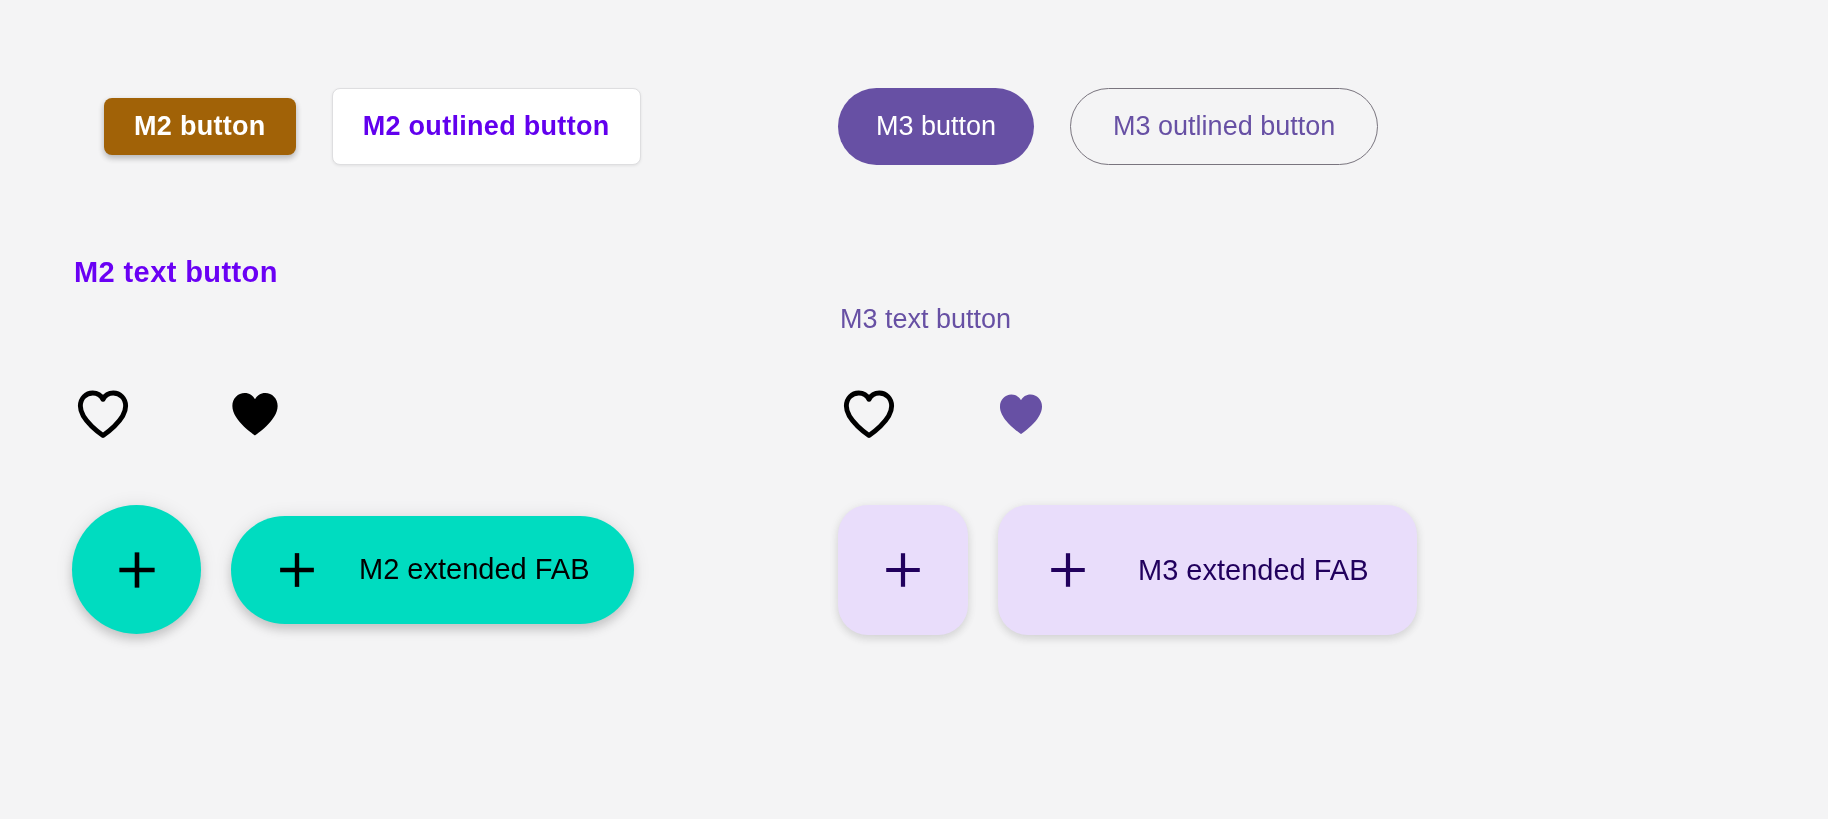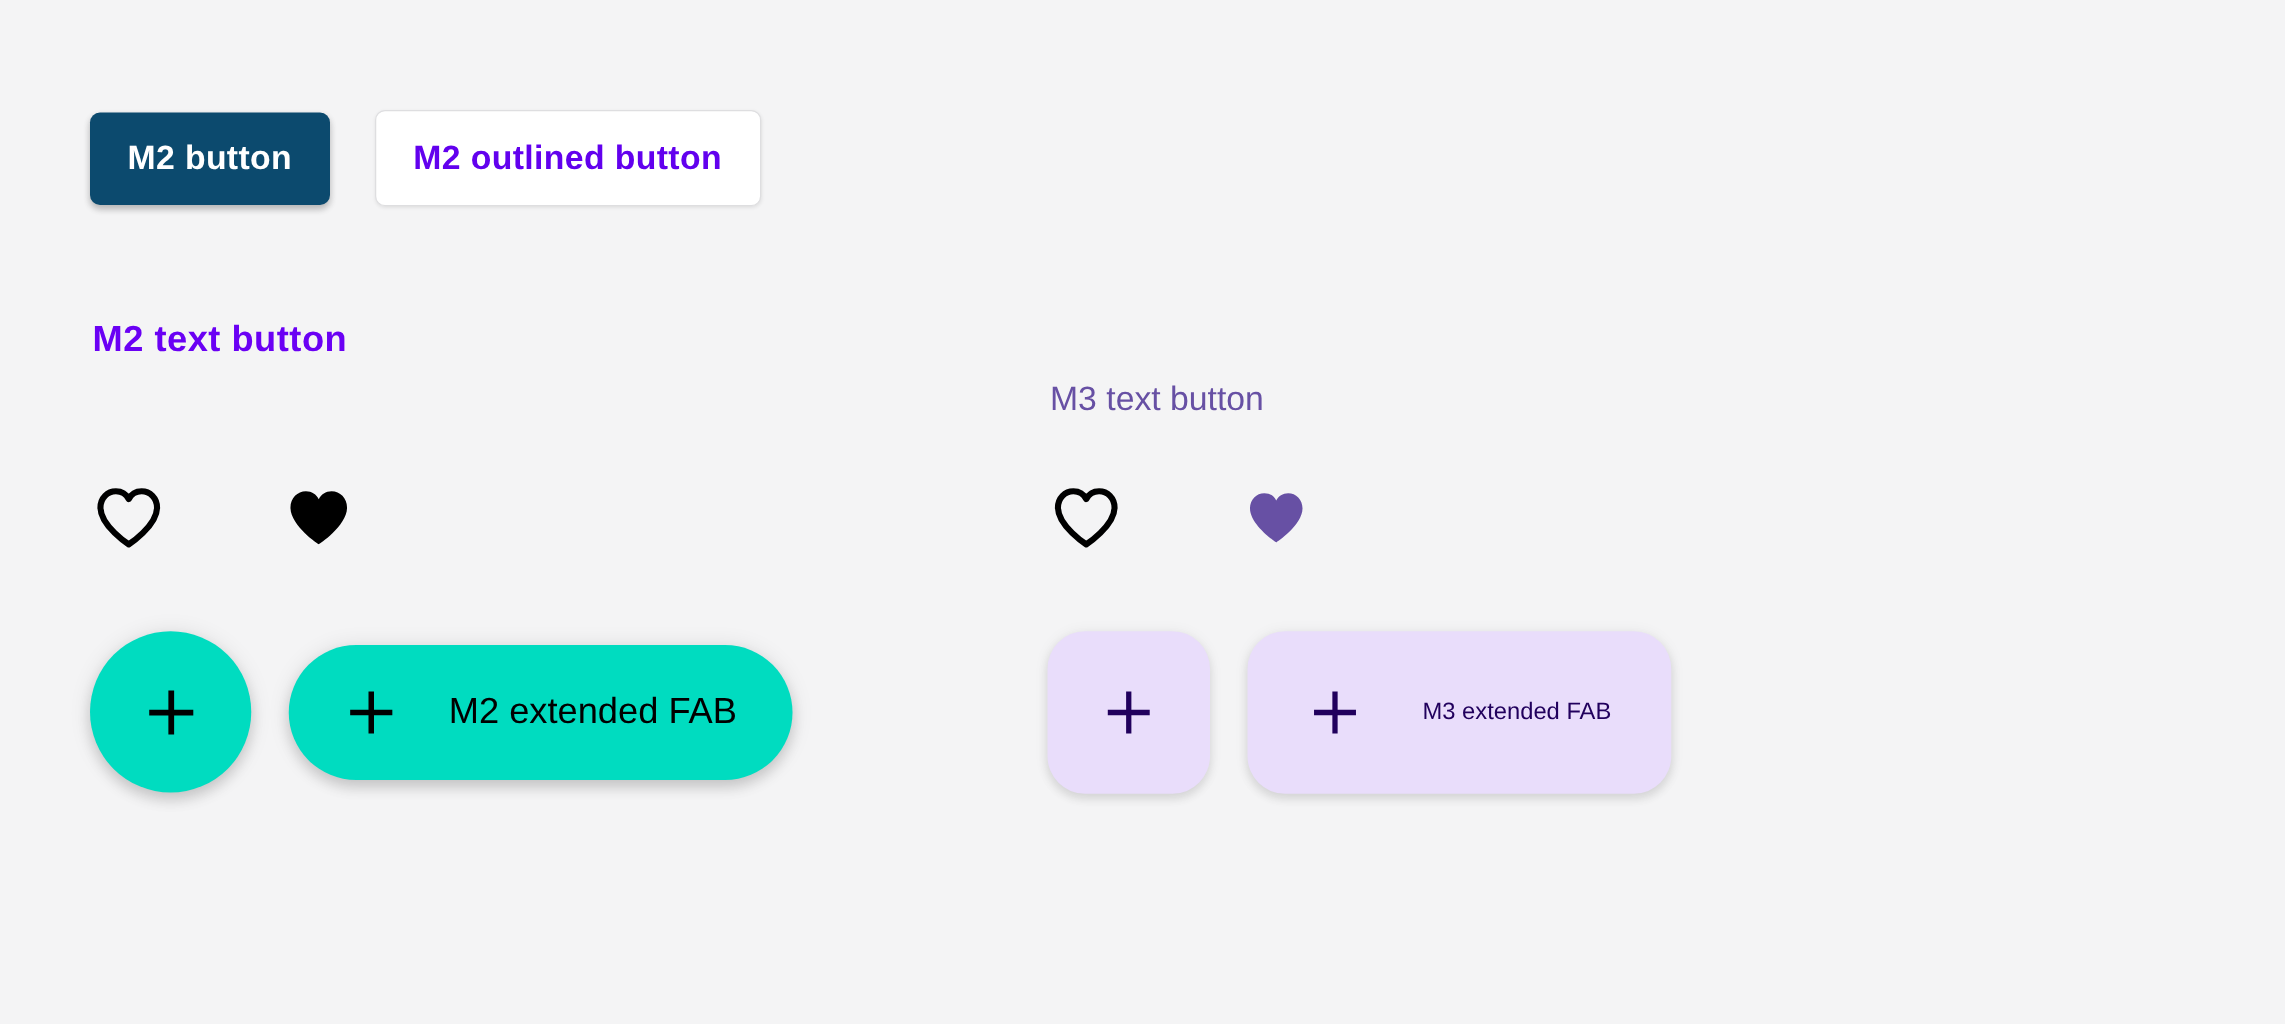--- a/index.html
+++ b/index.html
@@ -34,32 +34,33 @@
   .row-buttons { top: 88px;  left: 0; gap: 36px; }
   .row-text    { top: 252px; left: 0; }
   .row-icons   { top: 383px; left: 0; gap: 90px; }
   .row-fabs    { top: 505px; left: 0; gap: 30px; }
 
   
   .m2-filled-btn {
     display: flex;
     align-items: center;
     justify-content: center;
-    height: 74px;
+    height: 57px;
     padding: 0 30px;
     border: none;
     border-radius: 8px;
-    background: #0c4a6e;
+    background: #a16207;
     color: #ffffff;
     font-family: "Liberation Sans", sans-serif;
     font-size: 27px;
     font-weight: 700;
     letter-spacing: 0.3px;
     cursor: pointer;
     box-shadow: 0 3px 6px rgba(0,0,0,0.16), 0 3px 6px rgba(0,0,0,0.12);
+    margin-left: 32px;
   }
 
   .m2-outlined-btn {
     display: flex;
     align-items: center;
     justify-content: center;
     height: 77px;
     padding: 0 30px;
     border: 1.5px solid #dedee0;
     border-radius: 8px;
@@ -176,21 +177,21 @@
   .m3-extended-fab {
     display: flex;
     align-items: center;
     height: 130px;
     padding: 0 48px;
     border: none;
     border-radius: 30px;
     background: #e9ddfb;
     color: #21005d;
     font-family: "Liberation Sans", sans-serif;
-    font-size: 19px;
+    font-size: 29px;
     font-weight: 400;
     cursor: pointer;
     gap: 48px;
     box-shadow: 0 4px 8px rgba(0,0,0,0.10), 0 1px 12px rgba(0,0,0,0.06);
   }
 
   
   .icon-btn {
     display: flex;
     align-items: center;
@@ -255,20 +256,25 @@
           <line x1="4" y1="12" x2="20" y2="12"></line>
         </svg>
         <span>M2 extended FAB</span>
       </button>
     </div>
 
   </div>
 
   <div class="col col-m3">
 
+    <div class="row row-buttons">
+      <button class="m3-filled-btn">M3 button</button>
+
+      <button class="m3-outlined-btn">M3 outlined button</button>
+    </div>
 
     <div class="row row-text">
       <button class="m3-text-btn">M3 text button</button>
     </div>
 
     <div class="row row-icons">
       <button class="icon-btn">
         <svg class="heart-icon" width="56" height="52" viewBox="0 0 24 22" fill="none" stroke="#000000" stroke-width="2.1" stroke-linejoin="round">
           <path d="M12 20.2 C12 20.2 2.3 13.9 2.3 7.6 C2.3 4.3 4.7 2.0 7.6 2.0
                    C9.6 2.0 11.2 3.1 12 4.7 C12.8 3.1 14.4 2.0 16.4 2.0

